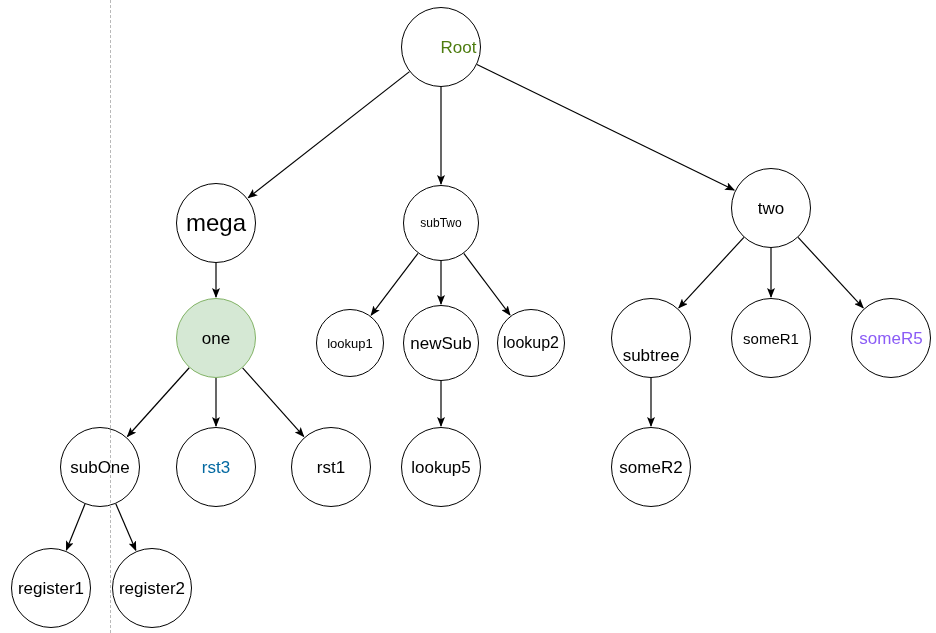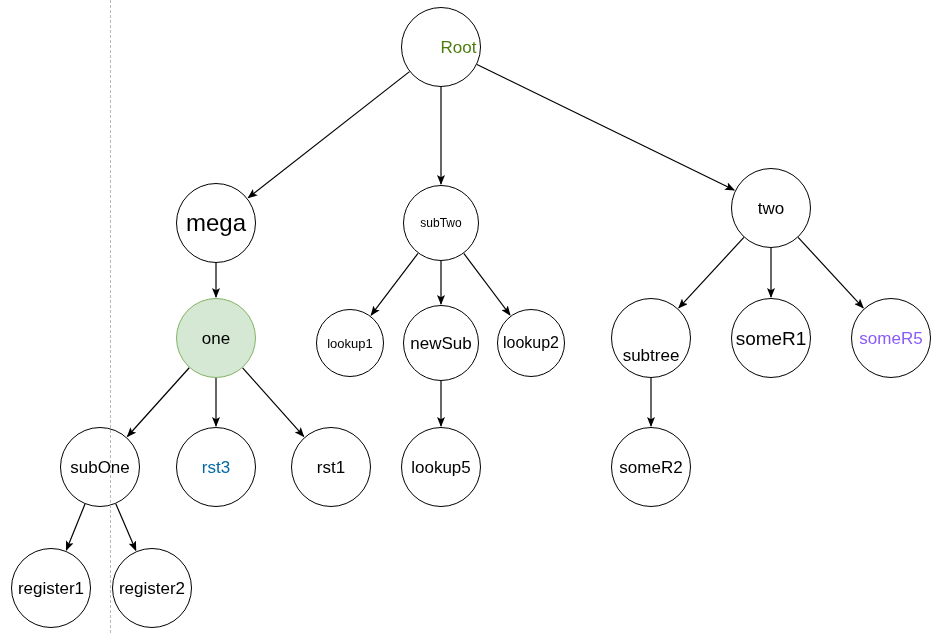--- a/index.html
+++ b/index.html
@@ -110,21 +110,21 @@
       <div class="node" style="left: 403px; top: 305px; width: 76px; height: 76px; background: rgb(255, 255, 255); border-color: rgb(0, 0, 0);">
         <span class="node-label" style="font-size: 17px; color: rgb(0, 0, 0);">newSub</span>
       </div>
       <div class="node" style="left: 497px; top: 309px; width: 68px; height: 68px; background: rgb(255, 255, 255); border-color: rgb(0, 0, 0);">
         <span class="node-label" style="font-size: 16px; color: rgb(0, 0, 0);">lookup2</span>
       </div>
       <div class="node" style="left: 611px; top: 298px; width: 80px; height: 80px; background: rgb(255, 255, 255); border-color: rgb(0, 0, 0);">
         <span class="node-label" style="font-size: 17px; color: rgb(0, 0, 0); margin-top: 34px;">subtree</span>
       </div>
       <div class="node" style="left: 731px; top: 298px; width: 80px; height: 80px; background: rgb(255, 255, 255); border-color: rgb(0, 0, 0);">
-        <span class="node-label" style="font-size: 19px; color: rgb(0, 0, 0);">someR1</span>
+        <span class="node-label" style="font-size: 15px; color: rgb(0, 0, 0);">someR1</span>
       </div>
       <div class="node" style="left: 851px; top: 298px; width: 80px; height: 80px; background: rgb(255, 255, 255); border-color: rgb(0, 0, 0);">
         <span class="node-label" style="font-size: 17px; color: #8b5cf6;">someR5</span>
       </div>
       <div class="node" style="left: 60px; top: 427px; width: 80px; height: 80px; background: rgb(255, 255, 255); border-color: rgb(0, 0, 0);">
         <span class="node-label" style="font-size: 17px; color: rgb(0, 0, 0);">subOne</span>
       </div>
       <div class="node" style="left: 176px; top: 427px; width: 80px; height: 80px; background: rgb(255, 255, 255); border-color: rgb(0, 0, 0);">
         <span class="node-label" style="font-size: 17px; color: #0369a1;">rst3</span>
       </div>

